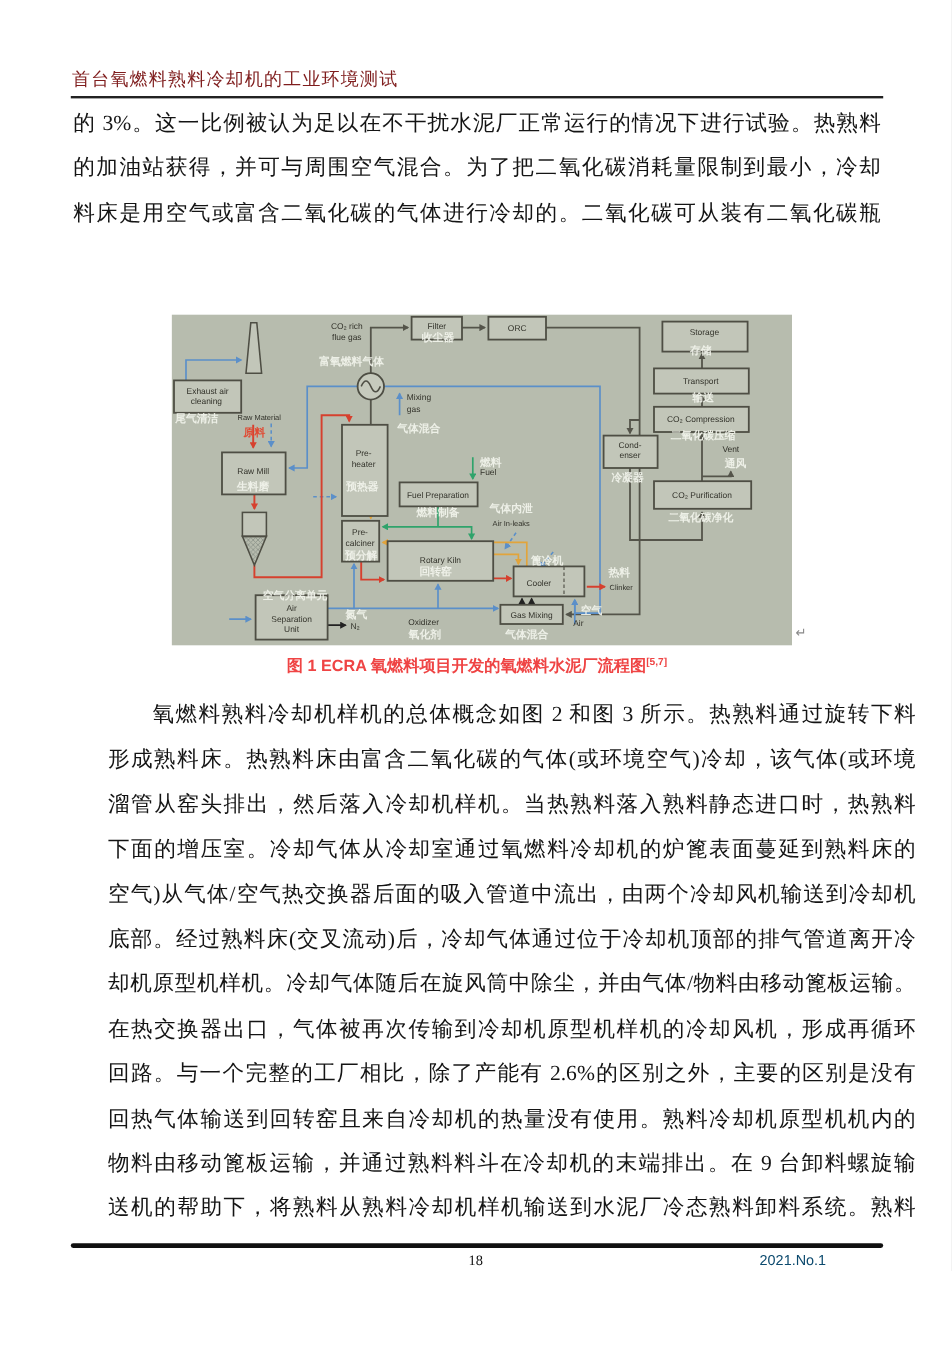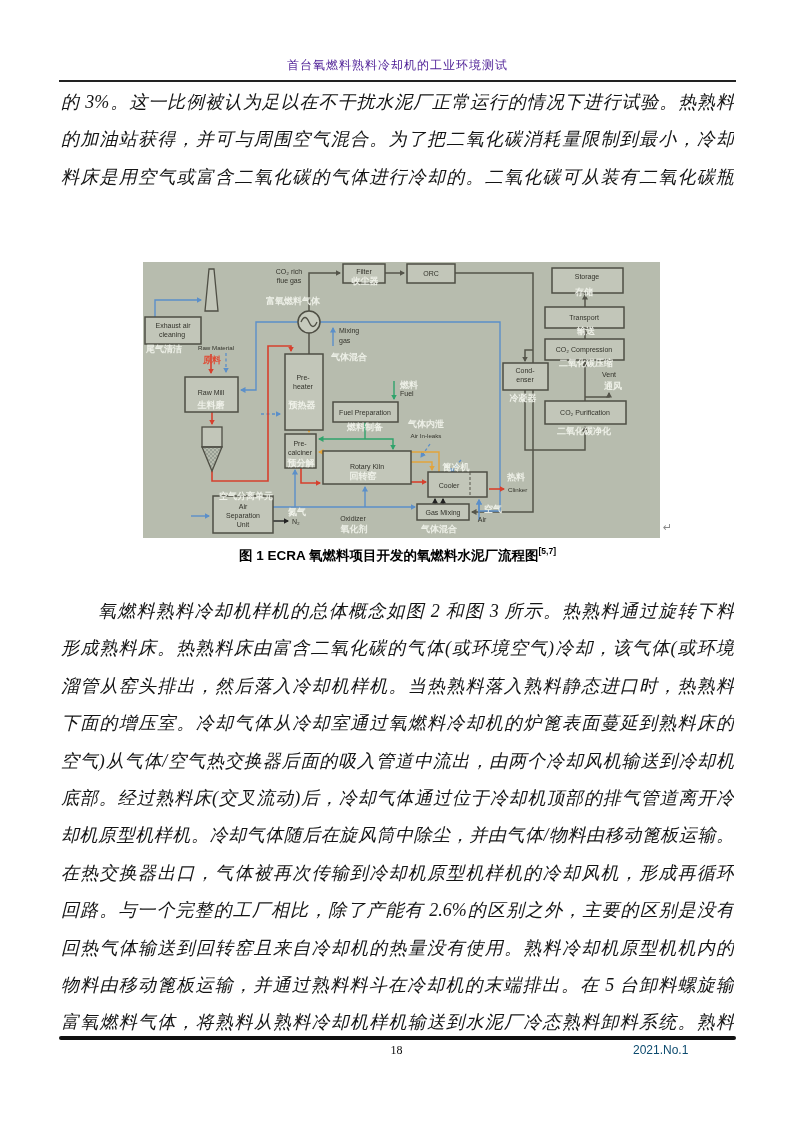--- a/index.html
+++ b/index.html
@@ -1,34 +1,34 @@
 <!DOCTYPE html>
 <html><head>
 <meta charset="utf-8">
 <style>
   html,body { margin:0; padding:0; background:#e8e8e8; }
   .page { position:relative; width:793px; height:1122px; background:#ffffff; overflow:hidden;
           font-family:"Liberation Serif","DejaVu Serif",serif; color:#141414; }
 
-  .running-head { position:absolute; top:57px; left:60px; width:675px; text-align:center;
-                  font-size:12px; letter-spacing:1px; color:#4c1d95; }
+  .running-head { position:absolute; top:57px; left:60px; width:675px; 
+                  font-size:15px; letter-spacing:1px; color:#7f1d1d; }
   .head-rule { position:absolute; top:80px; left:59px; width:677px; border-top:2px solid #222; }
 
-  .para { position:absolute; left:61px; width:673px; font-size:18px;font-style:italic; }
+  .para { position:absolute; left:61px; width:673px; font-size:18px; }
   .para1 { top:84px; }
-  .para2 { top:593px; }
+  .para2 { top:577px;margin-left:29px; }
   .tline { height:37.4px; line-height:37.4px; text-align:justify; text-align-last:justify;
            overflow:hidden; white-space:nowrap; }
   .tline.para-end { text-align-last:left; }
   .tline.first-indent { text-indent:37px; }
 
   .figure { position:absolute; left:143px; top:262px; width:517px; height:276px; }
   .caption { position:absolute; top:546px; left:61px; width:673px; text-align:center;
              font-family:"Liberation Sans","DejaVu Sans",sans-serif; font-weight:bold;
-             font-size:13.5px; color:#000000; }
+             font-size:13.5px; color:#ef4444; }
   .caption sup { font-size:8.5px; }
   .return-mark { position:absolute; left:663px; top:521px; font-size:11px; color:#8a8a8a;
                  font-family:"DejaVu Sans",sans-serif; }
 
   .footer-rule { position:absolute; top:1036px; left:59px; width:677px; height:4px; background:#101010; border-radius:2px; }
   .footer-page  { position:absolute; top:1043px; left:0; width:793px; text-align:center; font-size:12px;
                   font-family:Liberation Serif, serif; color:#111; }
   .footer-issue { position:absolute; top:1043px; left:633px; font-size:12px;
                   font-family:"Liberation Sans","DejaVu Sans",sans-serif; color:#0c4a6e; }
 
@@ -251,21 +251,21 @@
     <div class="tline first-indent">氧燃料熟料冷却机样机的总体概念如图 2 和图 3 所示。热熟料通过旋转下料</div>
     <div class="tline">形成熟料床。热熟料床由富含二氧化碳的气体(或环境空气)冷却，该气体(或环境</div>
     <div class="tline">溜管从窑头排出，然后落入冷却机样机。当热熟料落入熟料静态进口时，热熟料</div>
     <div class="tline">下面的增压室。冷却气体从冷却室通过氧燃料冷却机的炉篦表面蔓延到熟料床的</div>
     <div class="tline">空气)从气体/空气热交换器后面的吸入管道中流出，由两个冷却风机输送到冷却机</div>
     <div class="tline">底部。经过熟料床(交叉流动)后，冷却气体通过位于冷却机顶部的排气管道离开冷</div>
     <div class="tline">却机原型机样机。冷却气体随后在旋风筒中除尘，并由气体/物料由移动篦板运输。</div>
     <div class="tline">在热交换器出口，气体被再次传输到冷却机原型机样机的冷却风机，形成再循环</div>
     <div class="tline">回路。与一个完整的工厂相比，除了产能有 2.6%的区别之外，主要的区别是没有</div>
     <div class="tline">回热气体输送到回转窑且来自冷却机的热量没有使用。熟料冷却机原型机机内的</div>
-    <div class="tline">物料由移动篦板运输，并通过熟料料斗在冷却机的末端排出。在 5 台卸料螺旋输</div>
-    <div class="tline">富氧燃料气体，将熟料从熟料冷却机样机输送到水泥厂冷态熟料卸料系统。熟料</div>
+    <div class="tline">物料由移动篦板运输，并通过熟料料斗在冷却机的末端排出。在 9 台卸料螺旋输</div>
+    <div class="tline">送机的帮助下，将熟料从熟料冷却机样机输送到水泥厂冷态熟料卸料系统。熟料</div>
   </div>
 
   <div class="footer-rule"></div>
   <div class="footer-page">18</div>
   <div class="footer-issue">2021.No.1</div>
 
 </div>
 
 </body></html>

